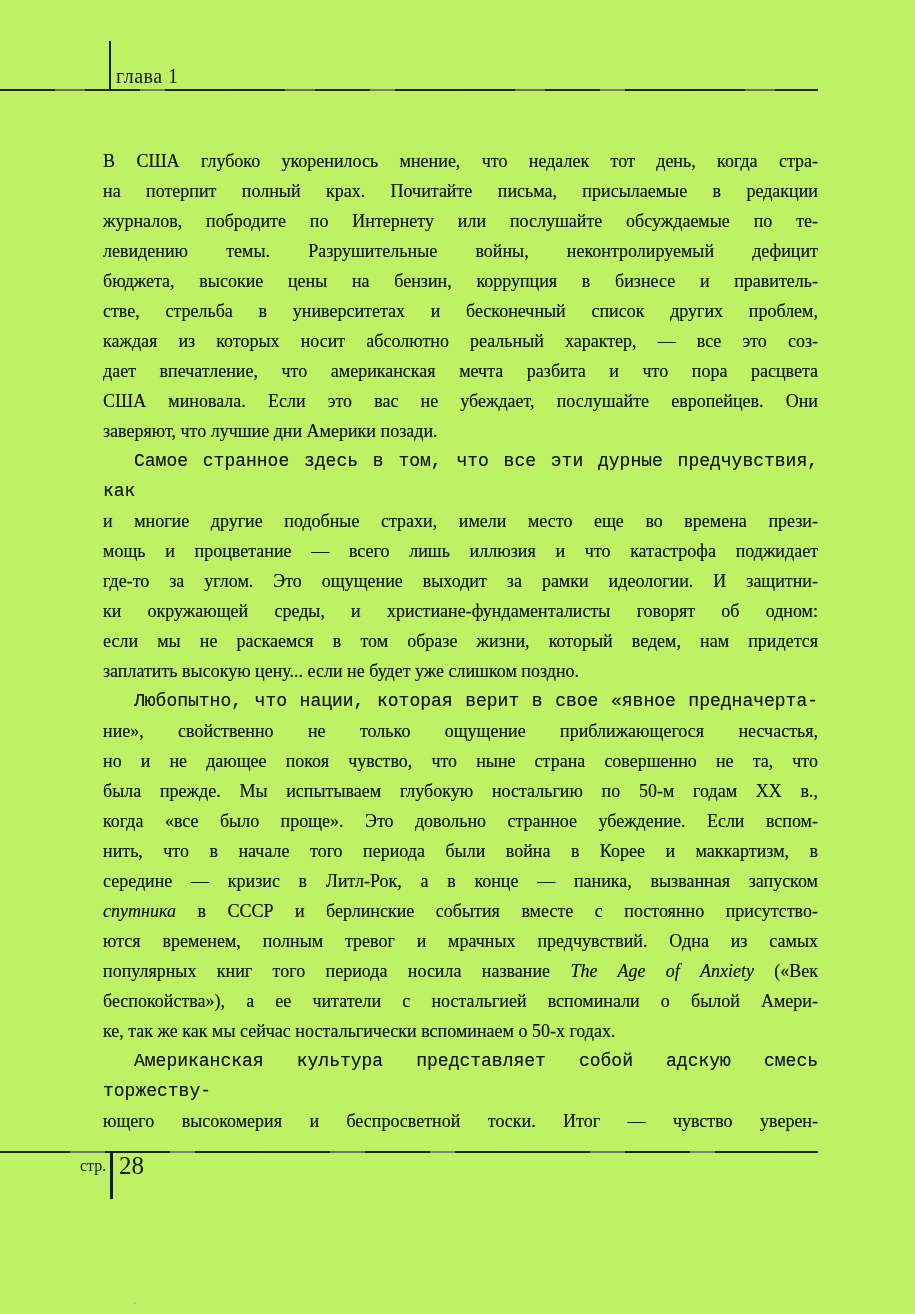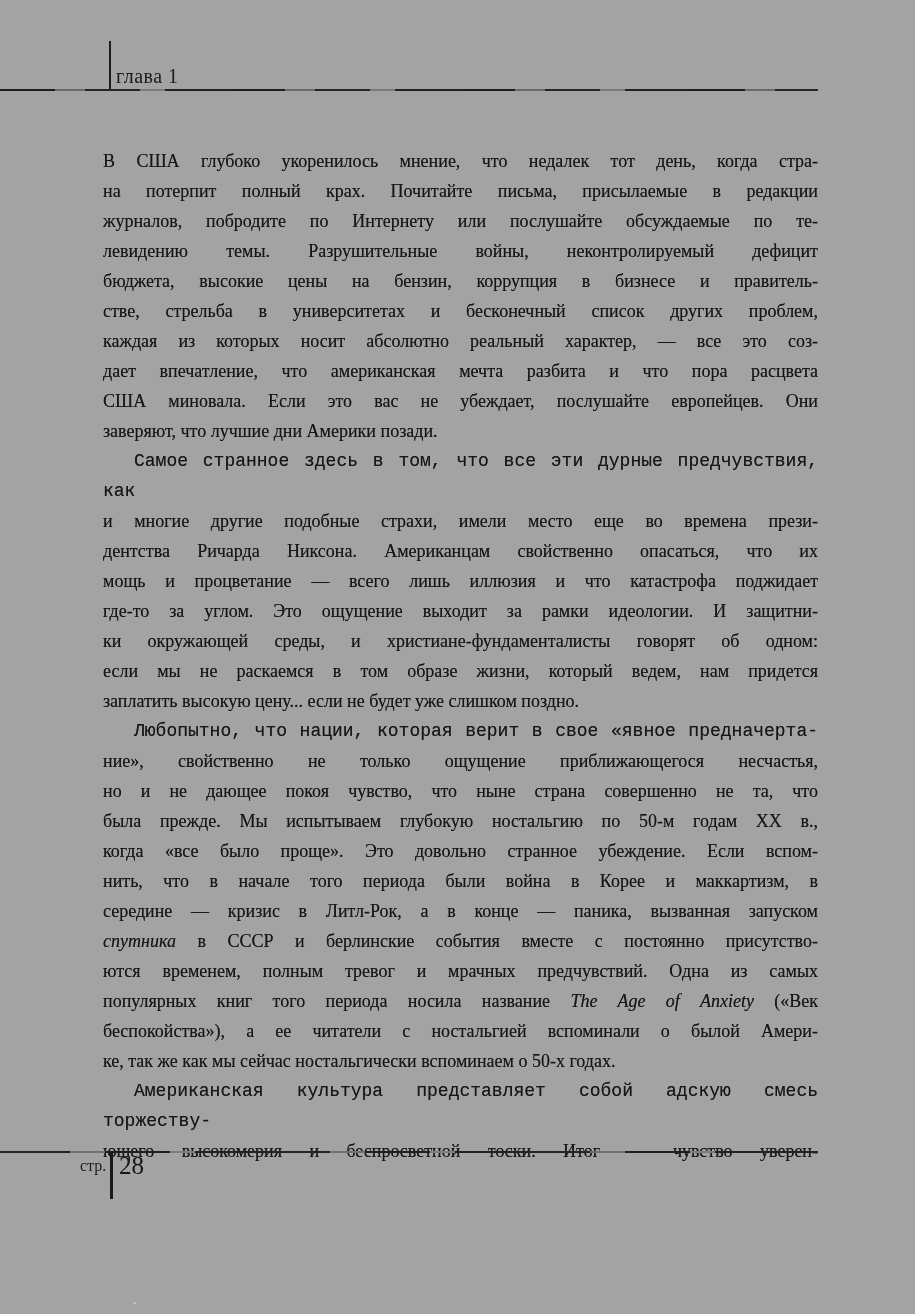--- a/index.html
+++ b/index.html
@@ -91,21 +91,21 @@
   .scan-speck {
     position: absolute;
     left: 133px; top: 1302px;
     width: 3px; height: 2px;
     background: #bdbdbd;
   }
 </style>
 </head>
 <body>
 
-<div class="page" style="background: #a3a3a3; color: rgb(22, 22, 22);">
+<div class="page" style="background: #bef264; color: rgb(22, 22, 22);">
 
   <div class="header-vline"></div>
   <div class="chapter-label">глава 1</div>
   <div class="header-rule"></div>
 
   <div class="body-text">
       <div class="para">
         <div class="line"><span>В США глубоко укоренилось мнение, что недалек тот день, когда стра-</span></div>
         <div class="line"><span>на потерпит полный крах. Почитайте письма, присылаемые в редакции</span></div>
         <div class="line"><span>журналов, побродите по Интернету или послушайте обсуждаемые по те-</span></div>
@@ -113,21 +113,20 @@
         <div class="line"><span>бюджета, высокие цены на бензин, коррупция в бизнесе и правитель-</span></div>
         <div class="line"><span>стве, стрельба в университетах и бесконечный список других проблем,</span></div>
         <div class="line"><span>каждая из которых носит абсолютно реальный характер, — все это соз-</span></div>
         <div class="line"><span>дает впечатление, что американская мечта разбита и что пора расцвета</span></div>
         <div class="line"><span>США миновала. Если это вас не убеждает, послушайте европейцев. Они</span></div>
         <div class="line last"><span>заверяют, что лучшие дни Америки позади.</span></div>
       </div>
       <div class="para indent">
         <div class="line"><span>Самое странное здесь в том, что все эти дурные предчувствия, как</span></div>
         <div class="line"><span>и многие другие подобные страхи, имели место еще во времена прези-</span></div>
-        <div class="line"><span>дентства Ричарда Никсона. Американцам свойственно опасаться, что их</span></div>
         <div class="line"><span>мощь и процветание — всего лишь иллюзия и что катастрофа поджидает</span></div>
         <div class="line"><span>где-то за углом. Это ощущение выходит за рамки идеологии. И защитни-</span></div>
         <div class="line"><span>ки окружающей среды, и христиане-фундаменталисты говорят об одном:</span></div>
         <div class="line"><span>если мы не раскаемся в том образе жизни, который ведем, нам придется</span></div>
         <div class="line last"><span>заплатить высокую цену... если не будет уже слишком поздно.</span></div>
       </div>
       <div class="para indent">
         <div class="line"><span>Любопытно, что нации, которая верит в свое «явное предначерта-</span></div>
         <div class="line"><span>ние», свойственно не только ощущение приближающегося несчастья,</span></div>
         <div class="line"><span>но и не дающее покоя чувство, что ныне страна совершенно не та, что</span></div>

